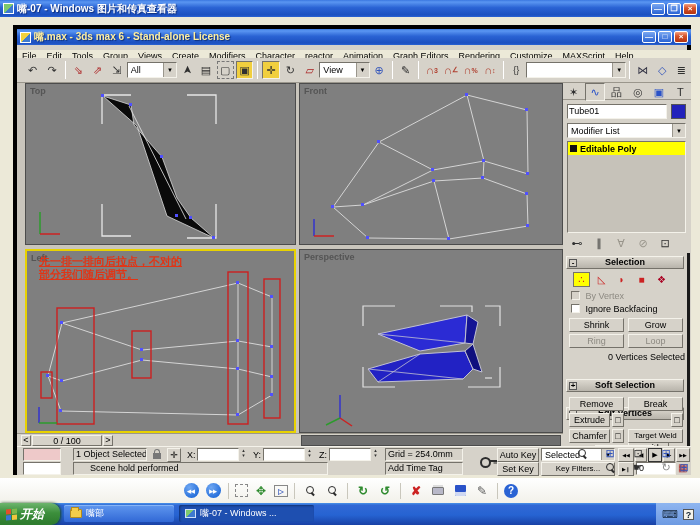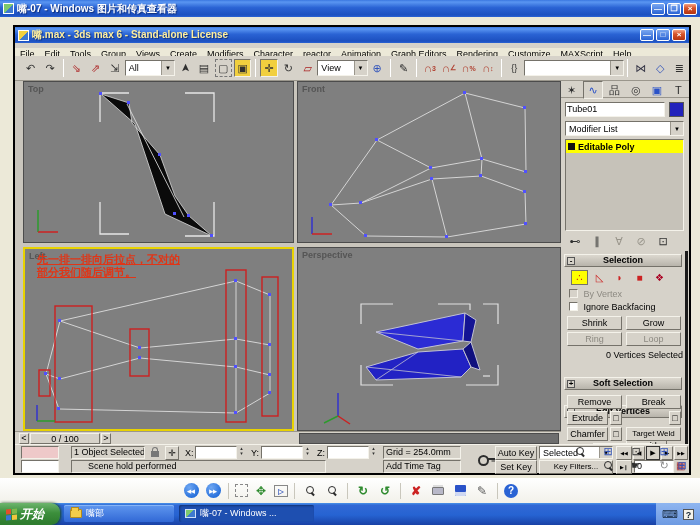--- a/index.html
+++ b/index.html
@@ -16,21 +16,21 @@
   .xp-title-text.yellowish { color:#ffef9e; }
   .xp-btn { width:14px; height:12px; margin-left:2px; border-radius:2px; border:1px solid #fff;
             background:linear-gradient(180deg,#7aa7f0,#2a63d4); color:#fff; font-size:8px; line-height:10px;
             text-align:center; font-weight:bold; }
   .xp-btn.close { background:linear-gradient(180deg,#f3a183,#d7542a 40%,#b43310); }
   .mini-icon { width:11px; height:11px; margin-right:3px; border:1px solid #fff;
                background:linear-gradient(135deg,#7ec96e 50%,#3e7ad0 50%); }
 
   
   #maxwin { position:absolute; left:13px; top:25px; width:678px; height:450px;
-            border:2px solid #000000; background:#d6d2c9; }
+            border:4px solid #000000; background:#d6d2c9; }
   .menu-item { padding:0 5px; font-size:9px; white-space:nowrap; }
   .b3 { background:#d6d2c9; border:1px solid; border-color:#f4f2ea #75726a #75726a #f4f2ea; }
   .b3.active { background:#f1cf3e; border-color:#75726a #f4f2ea #f4f2ea #75726a; }
   .sunk { border:1px solid; border-color:#75726a #f4f2ea #f4f2ea #75726a; background:#fff; }
   .tbtn { display:inline-flex; align-items:center; justify-content:center; width:18px; height:18px;
           margin:0 1px; font-size:11px; color:#303030; }
   .tsep { display:inline-block; width:1px; height:18px; background:#9a968c; margin:0 3px; border-right:1px solid #fff; }
   .ddown { display:inline-flex; align-items:center; height:16px; background:#fff; font-size:9px;
            border:1px solid; border-color:#75726a #f4f2ea #f4f2ea #75726a; padding-left:3px; }
   .dd-arrow { margin-left:auto; width:13px; height:100%; background:#d6d2c9; border-left:1px solid #9a968c;

